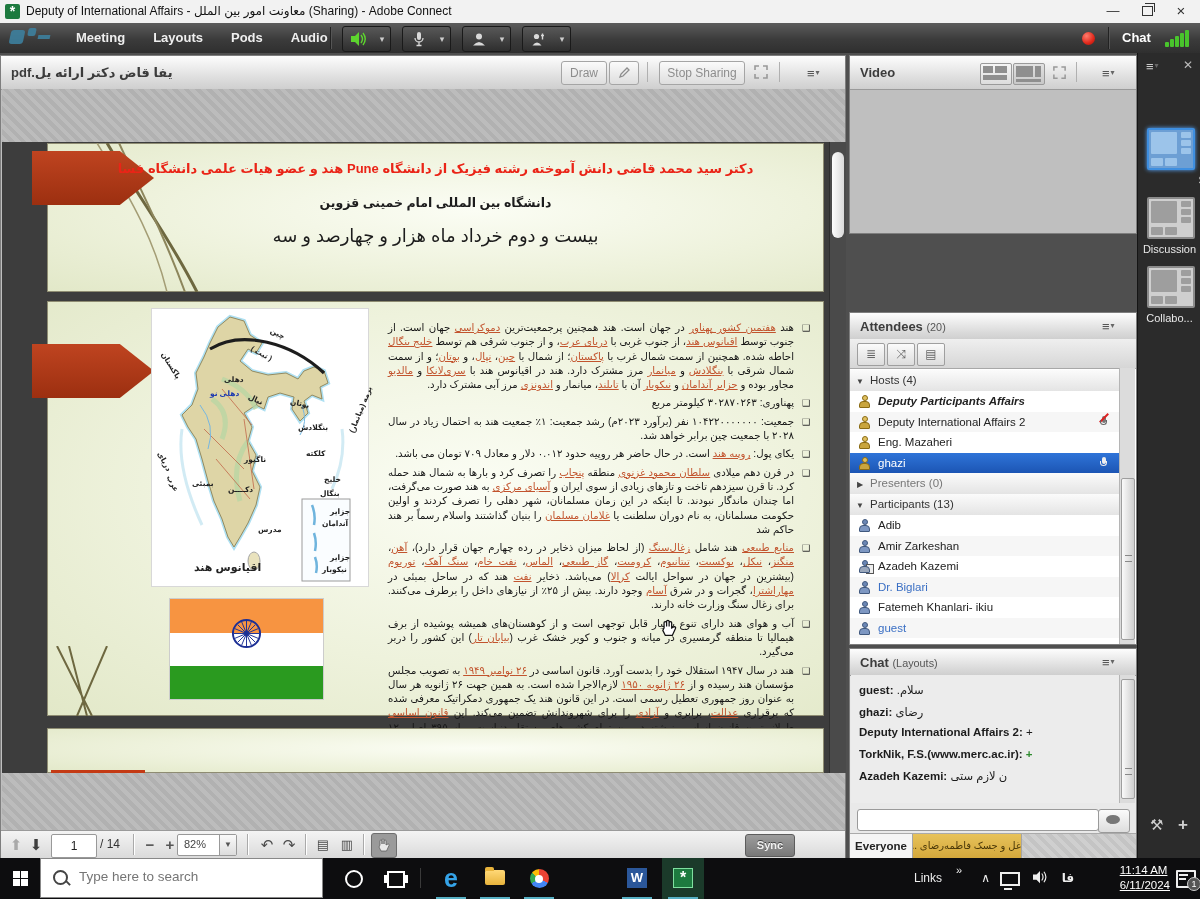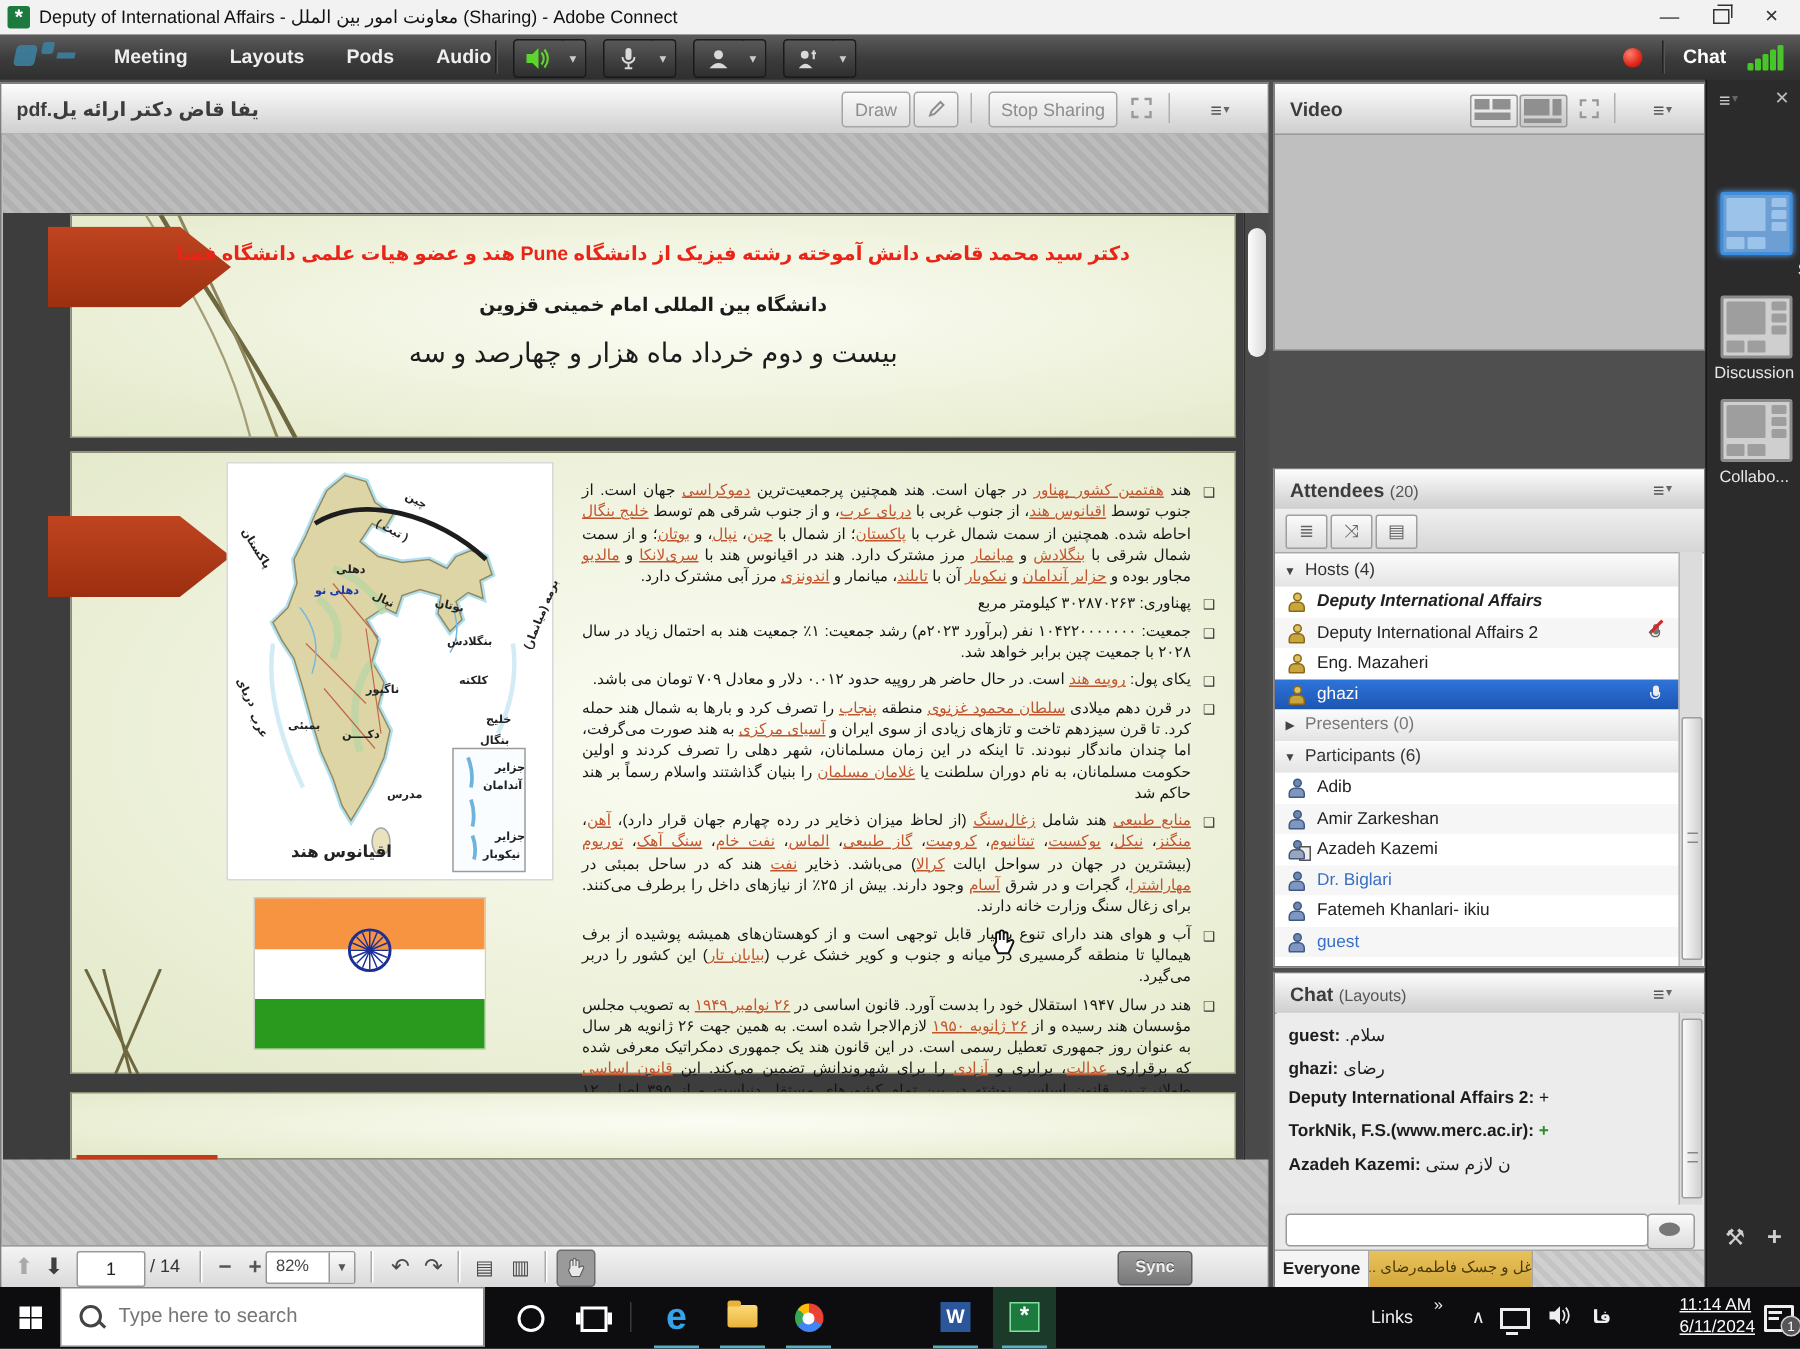--- a/index.html
+++ b/index.html
@@ -412,21 +412,21 @@
         <div class="ab att-tbtn" style="left:7px;">≣</div>
         <div class="ab att-tbtn" style="left:37px;">⤨</div>
         <div class="ab att-tbtn" style="left:67px;">▤</div>
       </div>
 
       <div class="grp" style="top:57px;"><span class="car">▼</span><span>Hosts (4)</span></div>
       <div id="host-rows">
 
           <div class="att-row" style="top: 78px;">
             <span class="p-icon host"><i></i></span>
-            <span class="att-name it">Deputy International Affairs</span>
+            <span class="att-name it">Deputy Participants Affairs</span>
 
           </div>
 
           <div class="att-row alt" style="top: 98.5px;">
             <span class="p-icon host"><i></i></span>
             <span class="att-name">Deputy International Affairs 2</span>
 
             <span class="micsh off show">
               <i></i>
             </span>
@@ -439,21 +439,21 @@
           </div>
 
           <div class="att-row sel" style="top: 139.5px;">
             <span class="p-icon host"><i></i></span>
             <span class="att-name">ghazi</span>
             <span class="micsh show"></span>
 
           </div>
         </div>
       <div class="grp" style="top:160px;color:#777;"><span class="car">▶</span><span>Presenters (0)</span></div>
-      <div class="grp" style="top:181px;"><span class="car">▼</span><span>Participants (6)</span></div>
+      <div class="grp" style="top:181px;"><span class="car">▼</span><span>Participants (13)</span></div>
       <div id="part-rows">
 
           <div class="att-row" style="top: 202px;">
             <span class="p-icon"><i></i></span>
             <span class="att-name">Adib</span>
           </div>
 
           <div class="att-row alt" style="top: 222.5px;">
             <span class="p-icon"><i></i></span>
             <span class="att-name">Amir Zarkeshan</span>

